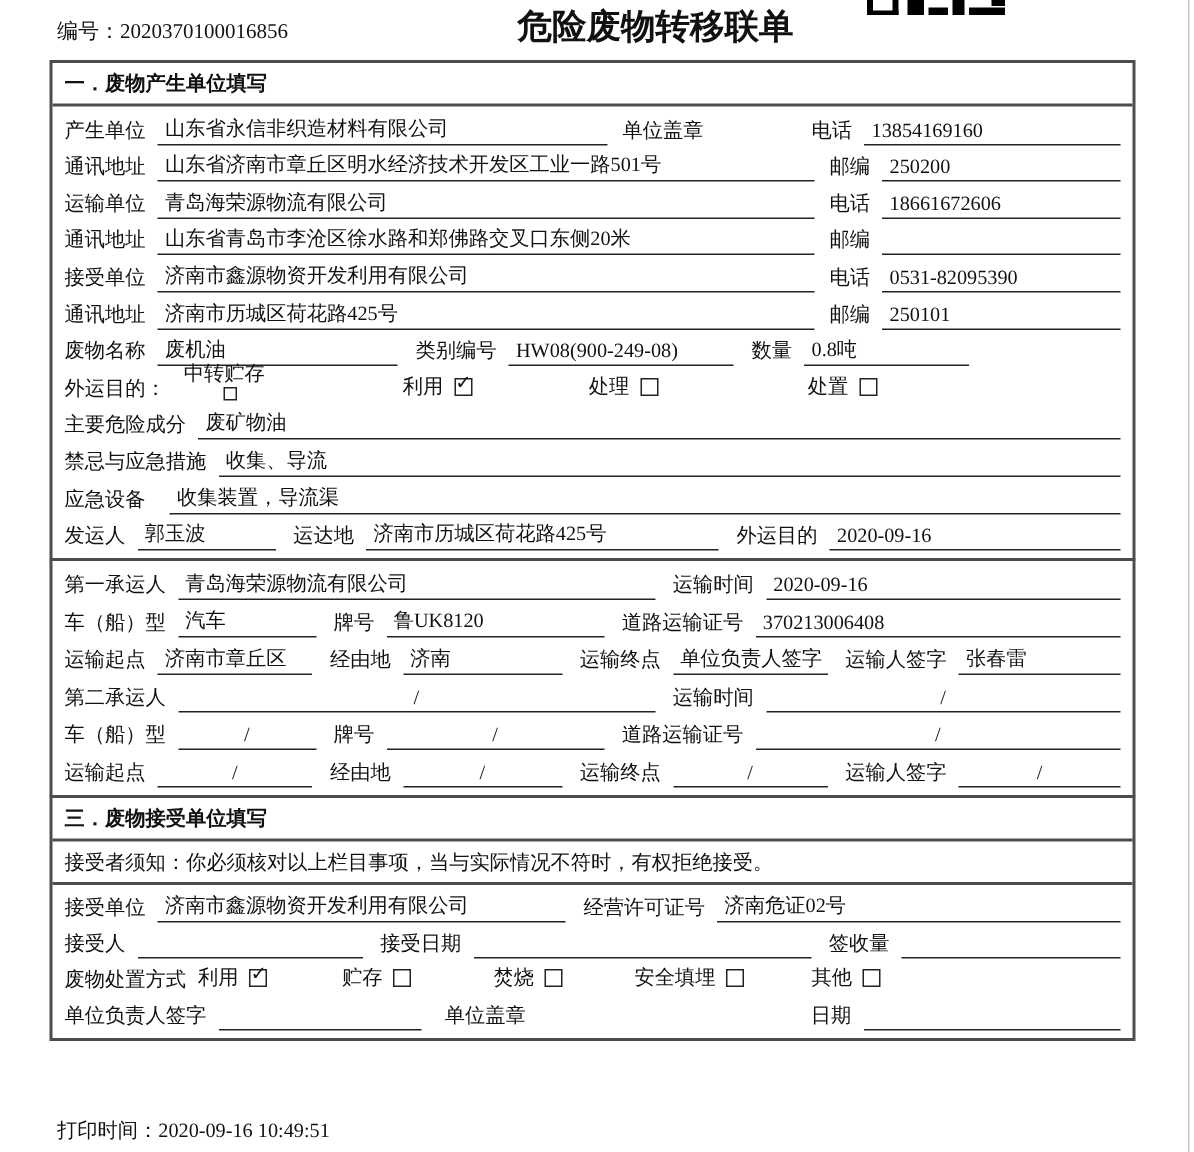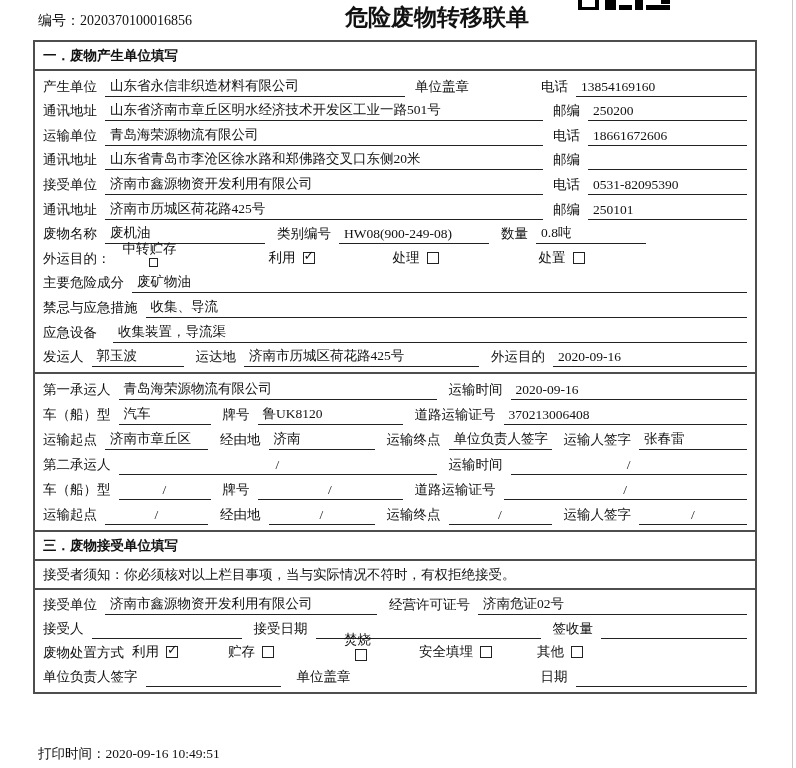--- a/index.html
+++ b/index.html
@@ -235,21 +235,21 @@
             <span class="cbg" style="margin-left: 8px;">
               <span class="cbl">利用</span>
               <span class="box">
                 <span class="chk">✓</span>
               </span>
             </span>
             <span class="cbg" style="margin-left: 50px;">
               <span class="cbl">贮存</span>
               <span class="box"></span>
             </span>
-            <span class="cbg" style="margin-left: 70px; flex-direction: column;">
+            <span class="cbg" style="margin-left: 55px;">
               <span class="cbl">焚烧</span>
               <span class="box"></span>
             </span>
             <span class="cbg" style="margin-left: 48px;">
               <span class="cbl">安全填埋</span>
               <span class="box"></span>
             </span>
             <span class="cbg" style="margin-left: 45px;">
               <span class="cbl">其他</span>
               <span class="box"></span>

